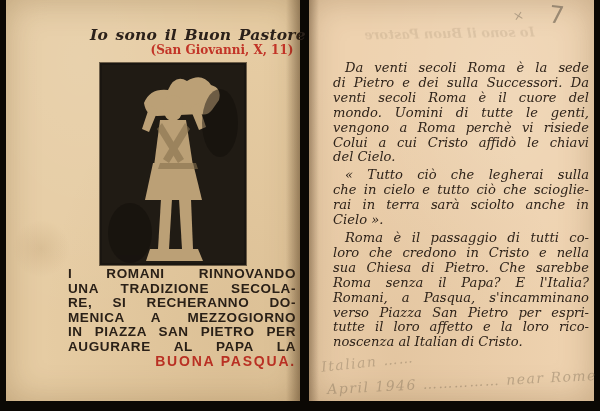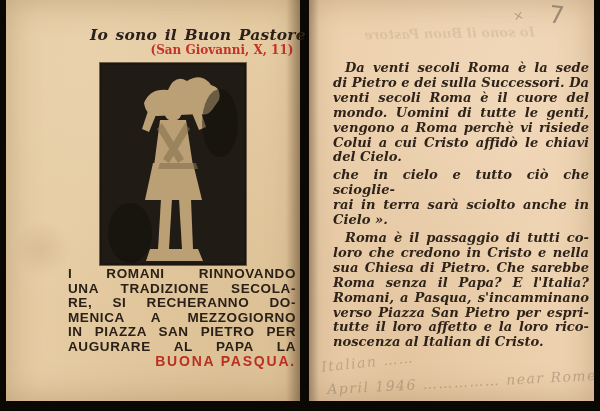--- a/index.html
+++ b/index.html
@@ -103,21 +103,21 @@
   }
   .pencil-check {
     position: absolute; top: 8px; left: 204px;
     font-family: "DejaVu Sans", sans-serif;
     font-size: 13px; color: #8d7e6a; opacity: 0.6;
     transform: rotate(-12deg);
   }
   .col {
     position: absolute; left: 24px; top: 61px; width: 256px;
     font-family: "DejaVu Serif", serif;
-    font-weight: bold; font-style: italic;
+    font-weight: normal; font-style: italic;
     font-size: 13.1px; line-height: 14.9px;
     color: #2e231a;
   }
   .para + .para { margin-top: 3px; }
   .para .tline { text-align: justify; text-align-last: justify; }
   .para .tline.first { padding-left: 12px; }
   .para .tline.last { text-align-last: left; }
 
   .hand {
     position: absolute;
@@ -194,20 +194,21 @@
       <div class="para">
           <div class="tline first">Da venti secoli Roma è la sede</div>
           <div class="tline">di Pietro e dei sulla Successori. Da</div>
           <div class="tline">venti secoli Roma è il cuore del</div>
           <div class="tline">mondo. Uomini di tutte le genti,</div>
           <div class="tline">vengono a Roma perchè vi risiede</div>
           <div class="tline">Colui a cui Cristo affidò le chiavi</div>
           <div class="tline last">del Cielo.</div>
         </div>
       <div class="para">
+          <div class="tline first">« Tutto ciò che legherai sulla</div>
           <div class="tline">che in cielo e tutto ciò che scioglie-</div>
           <div class="tline">rai in terra sarà sciolto anche in</div>
           <div class="tline last">Cielo ».</div>
         </div>
       <div class="para">
           <div class="tline first">Roma è il passaggio di tutti co-</div>
           <div class="tline">loro che credono in Cristo e nella</div>
           <div class="tline">sua Chiesa di Pietro. Che sarebbe</div>
           <div class="tline">Roma senza il Papa? E l'Italia?</div>
           <div class="tline">Romani, a Pasqua, s'incamminano</div>

